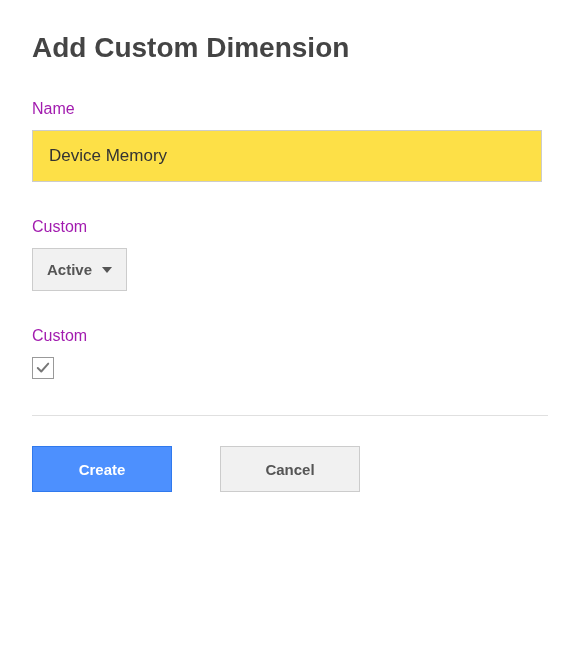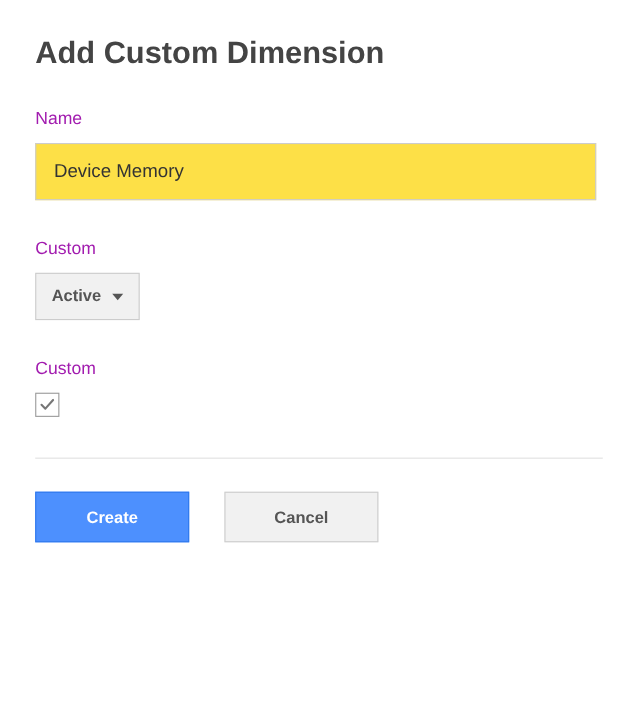--- a/index.html
+++ b/index.html
@@ -77,21 +77,21 @@
       height: 14px;
     }
     .divider {
       border: none;
       border-top: 1px solid #e0e0e0;
       margin-top: 30px;
       margin-bottom: 30px;
     }
     .button-row {
       display: flex;
-      gap: 32px;
+      gap: 48px;
     }
     .btn {
       min-width: 140px;
       height: 46px;
       border: 1px solid #ccc;
       font-size: 15px;
       font-weight: 700;
       cursor: pointer;
       display: inline-flex;
       align-items: center;

